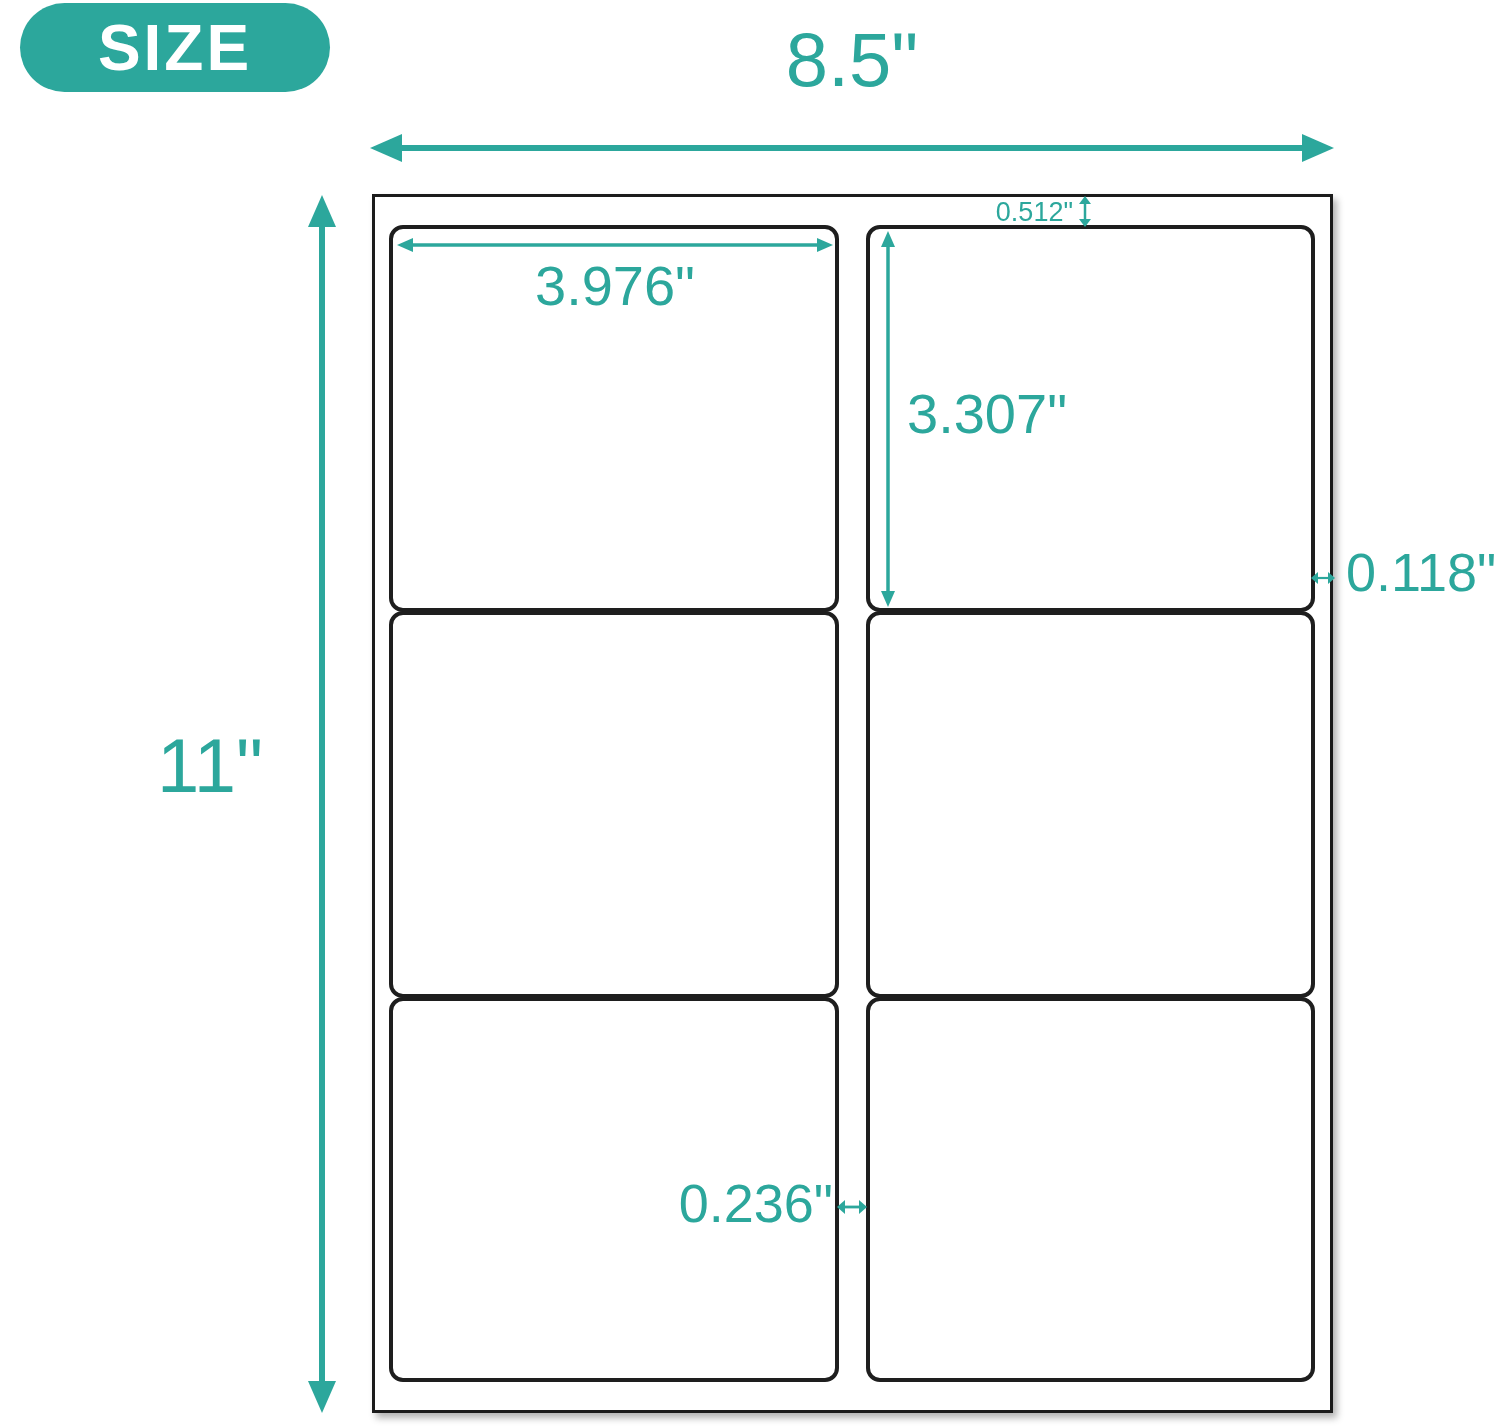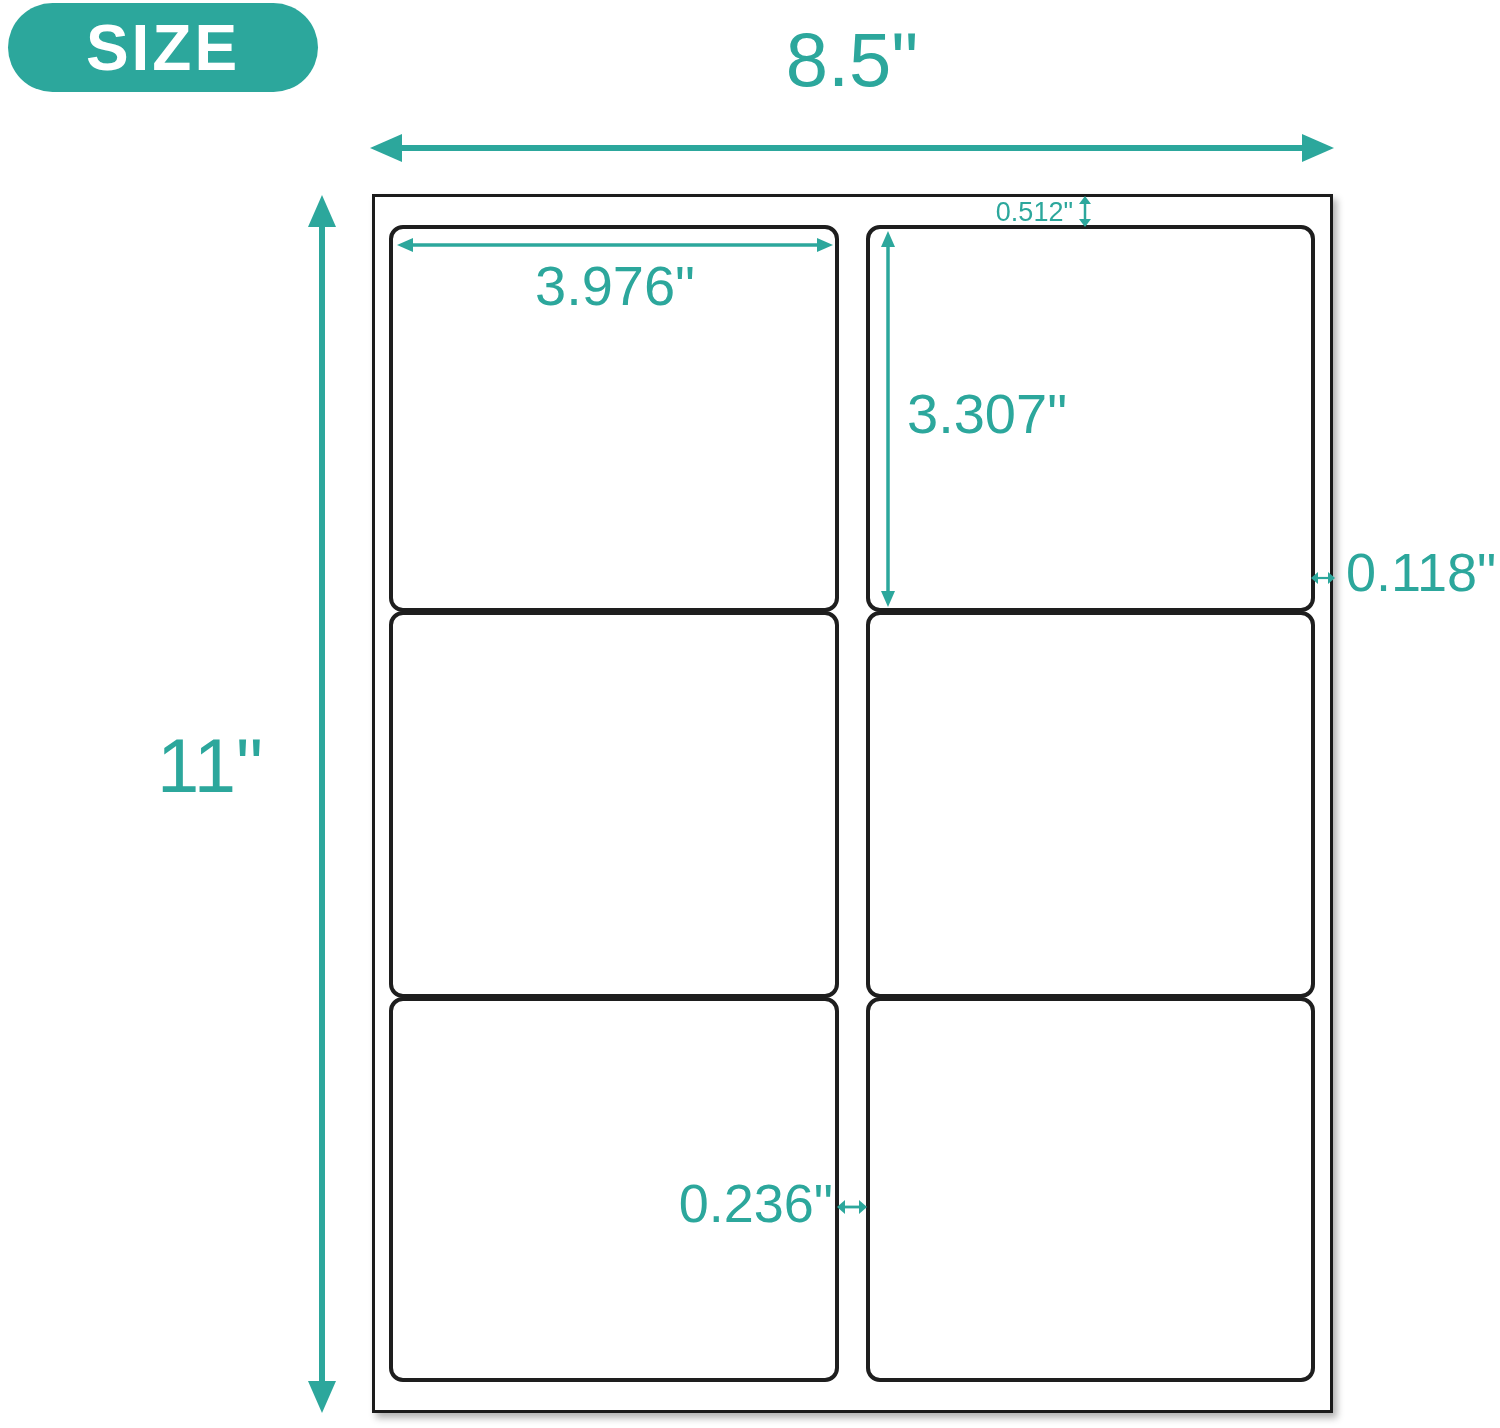--- a/index.html
+++ b/index.html
@@ -12,21 +12,21 @@
   *{ box-sizing:border-box; margin:0; padding:0; }
   html,body{ background:#fff; }
   body{ font-family:"Liberation Sans", sans-serif; }
   .canvas{
     position:relative;
     width:1500px; height:1428px;
     background:var(--background);
     overflow:hidden;
   }
   .badge{
-    position:absolute; left:8px; top:3px;
+    position:absolute; left:20px; top:3px;
     width:310px; height:89px;
     background:var(--accent);
     border-radius:45px;
     color:var(--badge-text);
     font-size:64px; font-weight:bold; letter-spacing:3px;
     display:flex; align-items:center; justify-content:center;
   }
   .dim-text{
     position:absolute;
     color:var(--accent);

